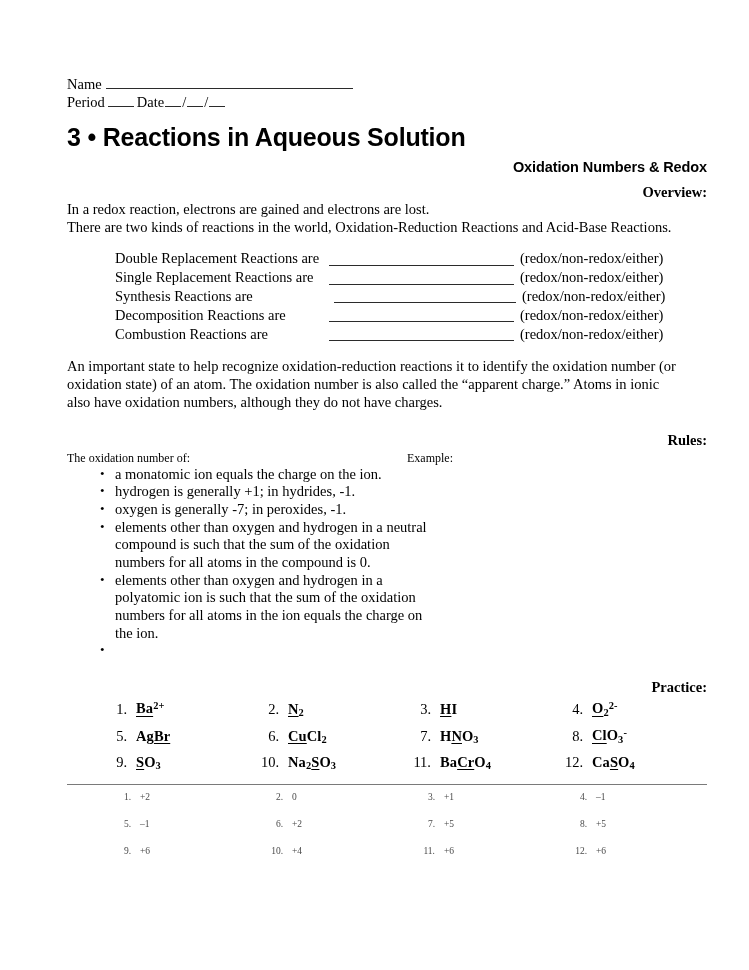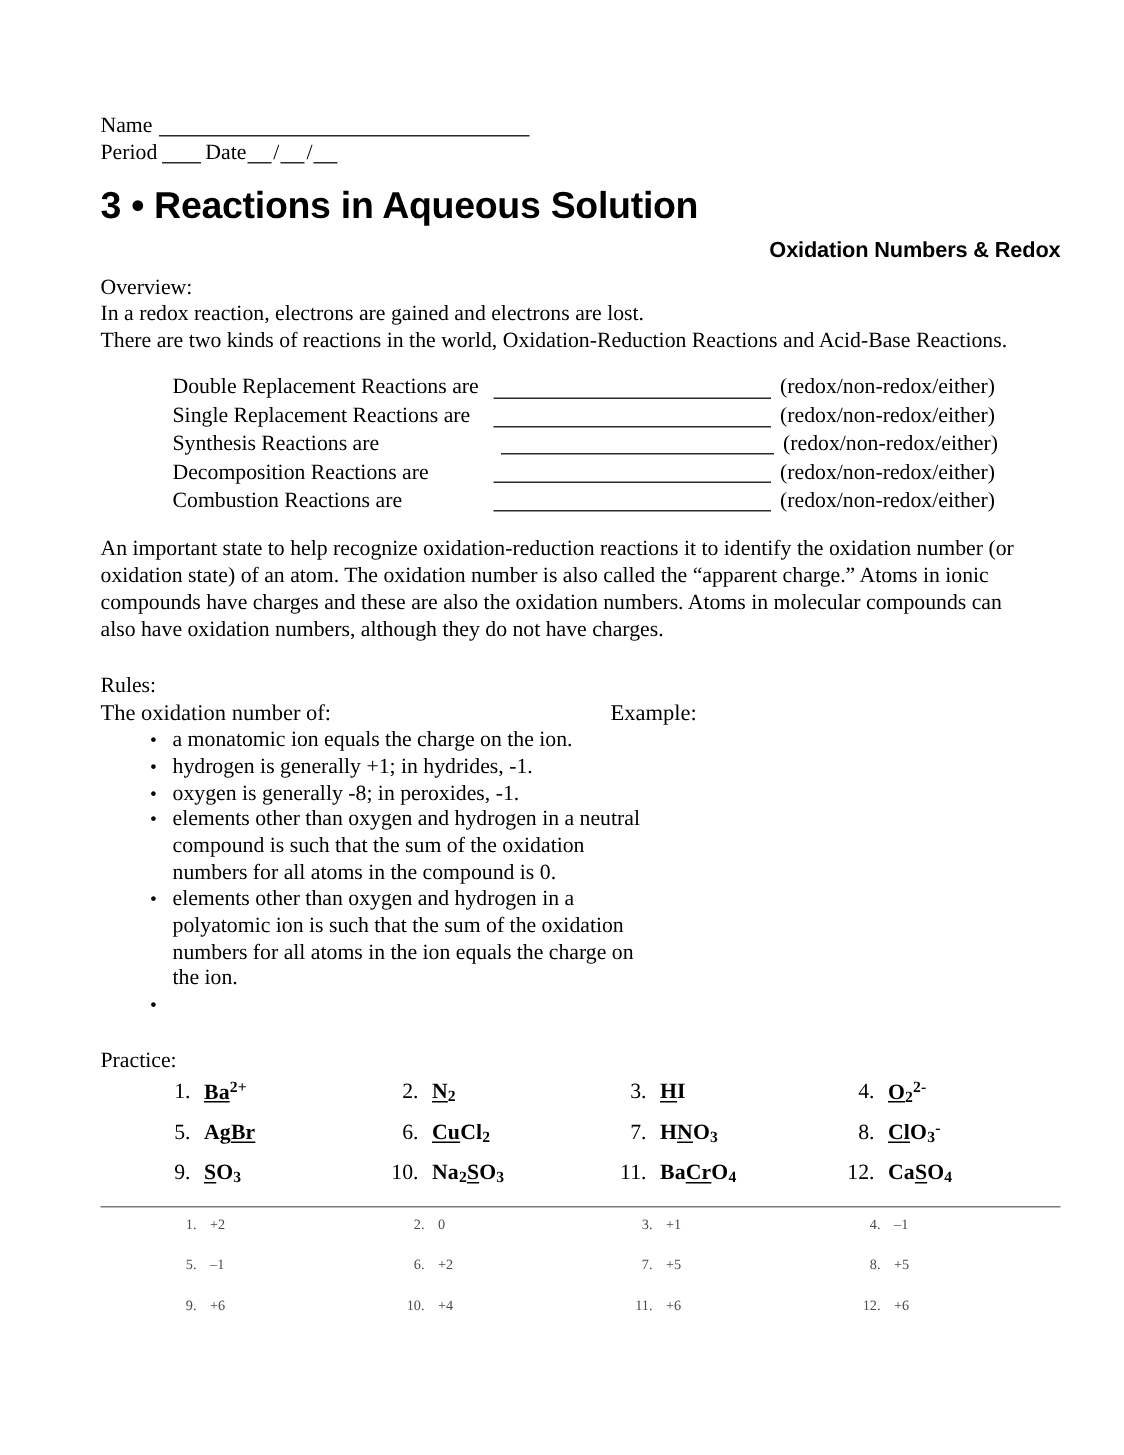--- a/index.html
+++ b/index.html
@@ -34,21 +34,21 @@
     line-height: 1.15;
     white-space: nowrap;
   }
   .name-block {
     width: 286px;
     font-size: 14.5px;
     line-height: 1.22;
   }
   .name-row {
     display: flex;
-    align-items: center;
+    align-items: flex-start;
     white-space: nowrap;
   }
   .blank-line {
     border-bottom: 1px solid #2b2b2b;
     display: inline-block;
   }
   .name-blank { flex: 1; margin-left: 4px; height: 12px; }
   .period-blank { width: 26px; margin: 0 3px; height: 12px; }
   .date-blank { width: 16px; margin: 0 1px; height: 12px; }
 
@@ -65,23 +65,24 @@
     font-family: "Liberation Sans", "DejaVu Sans", sans-serif;
     font-weight: bold;
     font-size: 14.5px;
     text-align: right;
     margin-top: 7px;
     letter-spacing: -0.1px;
   }
 
   
   .sec-head {
-    font-weight: normal;
+    font-weight: bold;
     font-size: 14.5px;
     margin-top: 9px;
+    text-align: right;
   }
   .para {
     font-size: 14.5px;
     line-height: 1.22;
     text-align: left;
   }
   .gap-sm { height: 11px; }
   .gap-md { height: 15px; }
 
   
@@ -103,21 +104,21 @@
     height: 13px;
     display: inline-block;
   }
   .react-row.indented .react-label { width: 219px; }
   .react-row.indented .react-blank { width: 182px; }
   .react-tag { padding-left: 6px; }
 
   
   .rules-head-row {
     display: flex;
-    font-size: 15px;
+    font-size: 12px;
     margin-top: 2px;
   }
   .rules-head-left { width: 340px; }
   ul.rules {
     margin: 0;
     padding-left: 0;
     list-style: none;
     font-size: 14.5px;
     width: 370px;
   }
@@ -253,34 +254,33 @@
         <span class="react-label">Combustion Reactions are</span>
         <span class="react-blank"></span>
         <span class="react-tag">(redox/non-redox/either)</span>
       </div>
     </div>
 
   <div class="gap-md"></div>
 
   <div class="para">An important state to help recognize oxidation-reduction reactions it to identify the oxidation number (or</div>
   <div class="para">oxidation state) of an atom.  The oxidation number is also called the “apparent charge.”  Atoms in ionic</div>
-  <div class="para">compounds have charges and these are also the oxidation numbers.  Atoms in molecular compounds can</div>
   <div class="para">also have oxidation numbers, although they do not have charges.</div>
 
   <div class="gap-sm"></div>
 
   <div class="sec-head">Rules:</div>
   <div class="rules-head-row">
     <span class="rules-head-left">The oxidation number of:</span>
     <span>Example:</span>
   </div>
   <ul class="rules">
       <li>a monatomic ion equals the charge on the ion.</li>
       <li>hydrogen is generally +1; in hydrides, -1.</li>
-      <li>oxygen is generally -8; in peroxides, -1.</li>
+      <li>oxygen is generally -7; in peroxides, -1.</li>
       <li>elements other than oxygen and hydrogen in a neutral compound is such that the sum of the oxidation numbers for all atoms in the compound is 0.</li>
       <li>elements other than oxygen and hydrogen in a polyatomic ion is such that the sum of the oxidation numbers for all atoms in the ion equals the charge on the ion.</li>
       <li></li>
     </ul>
 
   <div class="gap-sm"></div>
 
   <div class="sec-head">Practice:</div>
   <div class="practice-grid">
       <div class="p-row">

